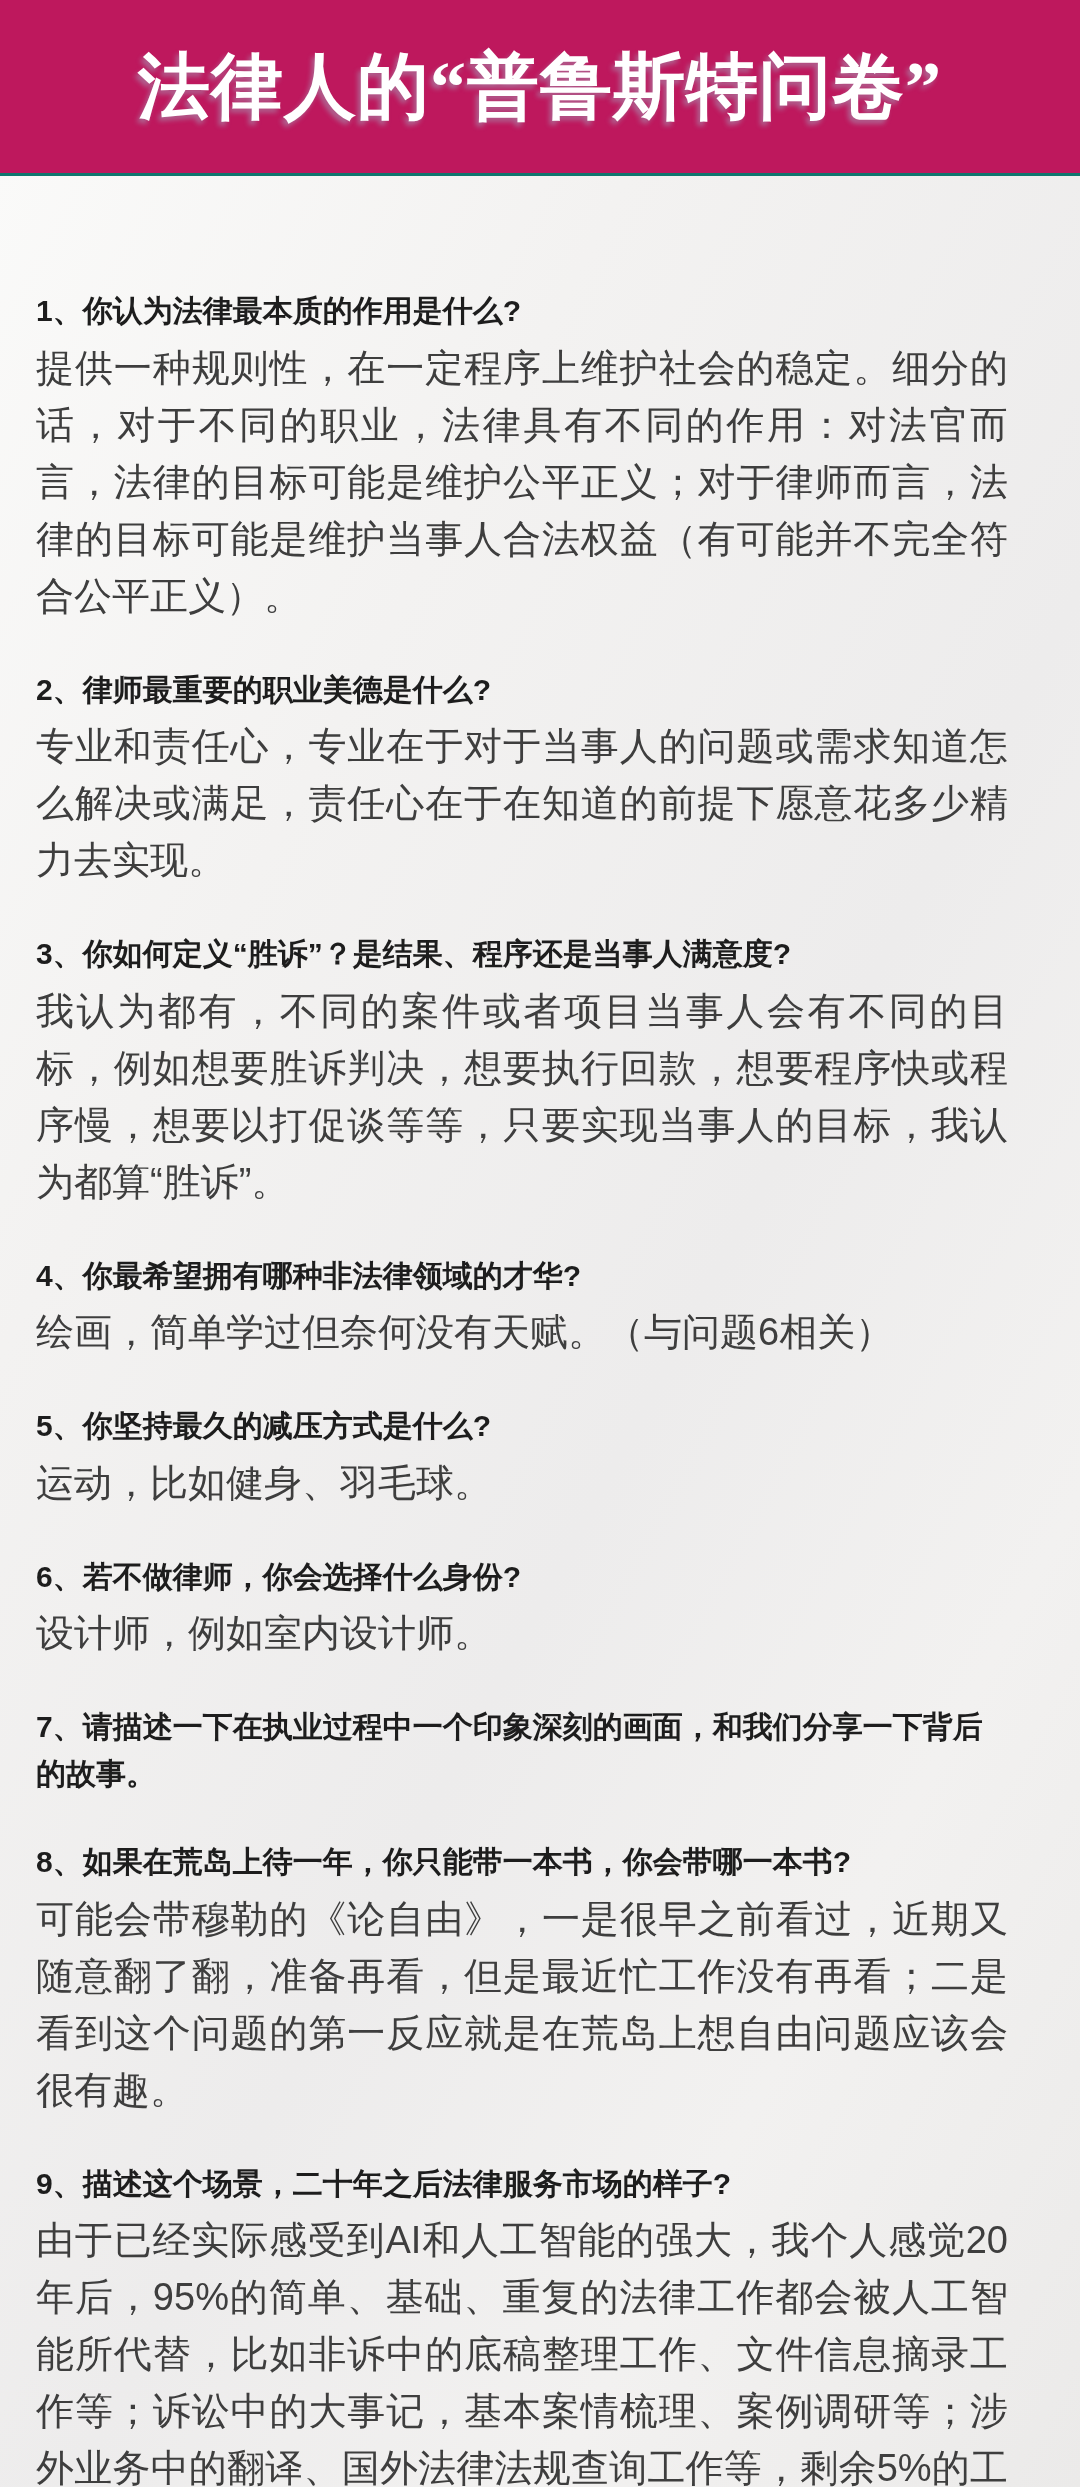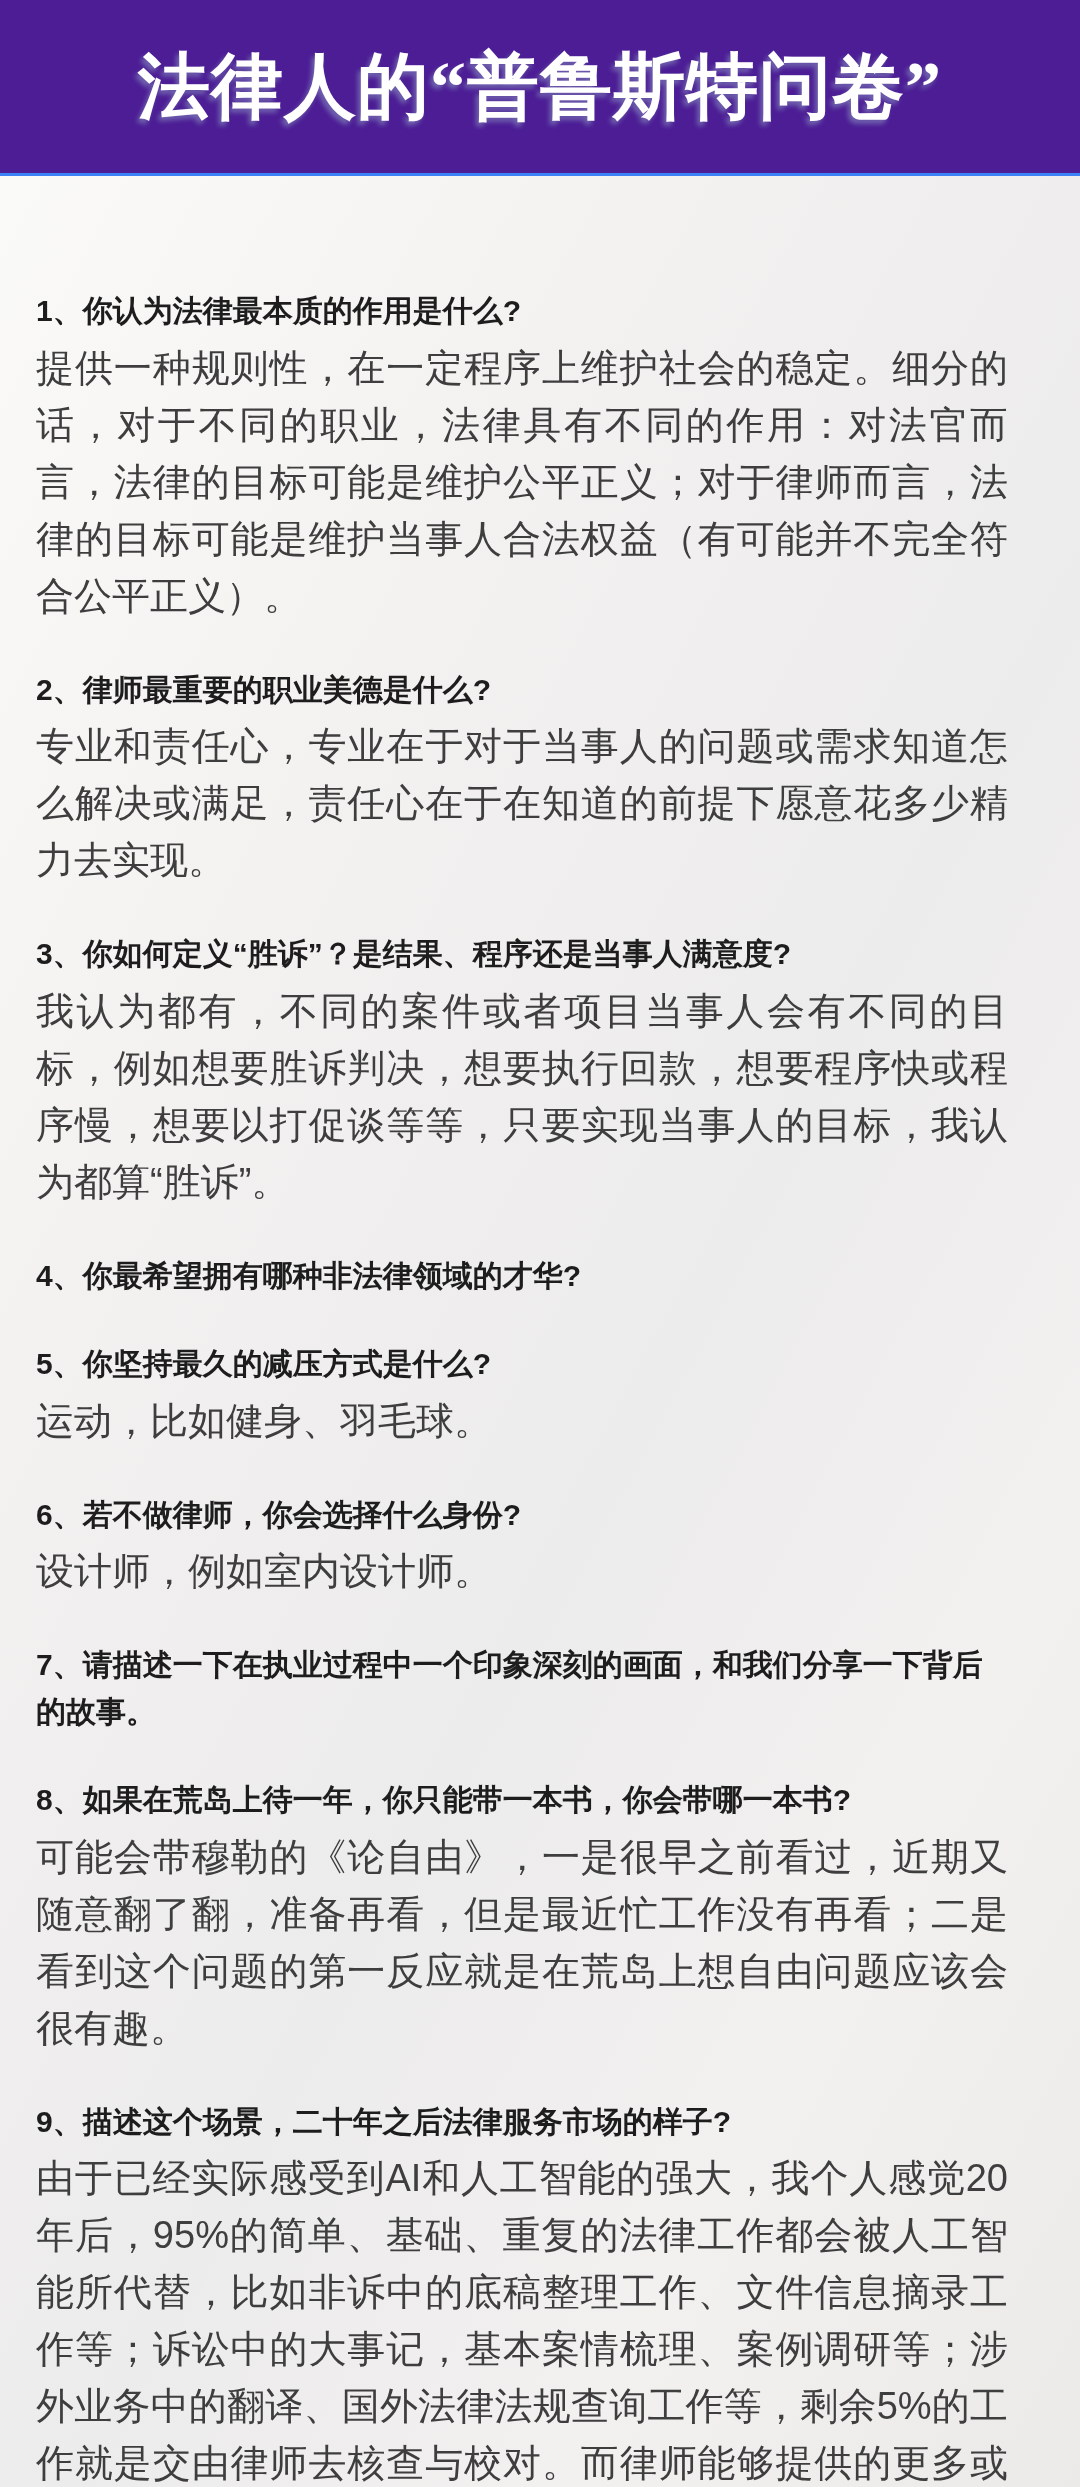--- a/index.html
+++ b/index.html
@@ -15,22 +15,22 @@
     background:
       linear-gradient(118deg,
         #fbfbfa 0%,
         #f3f2f1 30%,
         #edecec 58%,
         #f2f1f0 78%,
         #ebeae9 100%);
   }
   .header {
     height: 173px;
-    background: #4c1d95;
-    border-bottom: 3px solid #3b82f6;
+    background: #be185d;
+    border-bottom: 3px solid #0f766e;
     display: flex;
     align-items: center;
     justify-content: center;
   }
   .page-title {
     font-family: "Liberation Serif", "DejaVu Serif", serif;
     font-weight: 700;
     font-size: 72px;
     letter-spacing: 1px;
     color: #ffffff;
@@ -84,20 +84,21 @@
     <p class="answer">专业和责任心，专业在于对于当事人的问题或需求知道怎么解决或满足，责任心在于在知道的前提下愿意花多少精力去实现。</p>
   </section>
 
   <section class="qa-item">
     <h2 class="question"><span class="q-num">3、</span><span class="q-text">你如何定义“胜诉”？是结果、程序还是当事人满意度?</span></h2>
     <p class="answer">我认为都有，不同的案件或者项目当事人会有不同的目标，例如想要胜诉判决，想要执行回款，想要程序快或程序慢，想要以打促谈等等，只要实现当事人的目标，我认为都算“胜诉”。</p>
   </section>
 
   <section class="qa-item">
     <h2 class="question"><span class="q-num">4、</span><span class="q-text">你最希望拥有哪种非法律领域的才华?</span></h2>
+    <p class="answer">绘画，简单学过但奈何没有天赋。（与问题6相关）</p>
   </section>
 
   <section class="qa-item">
     <h2 class="question"><span class="q-num">5、</span><span class="q-text">你坚持最久的减压方式是什么?</span></h2>
     <p class="answer">运动，比如健身、羽毛球。</p>
   </section>
 
   <section class="qa-item">
     <h2 class="question"><span class="q-num">6、</span><span class="q-text">若不做律师，你会选择什么身份?</span></h2>
     <p class="answer">设计师，例如室内设计师。</p>

